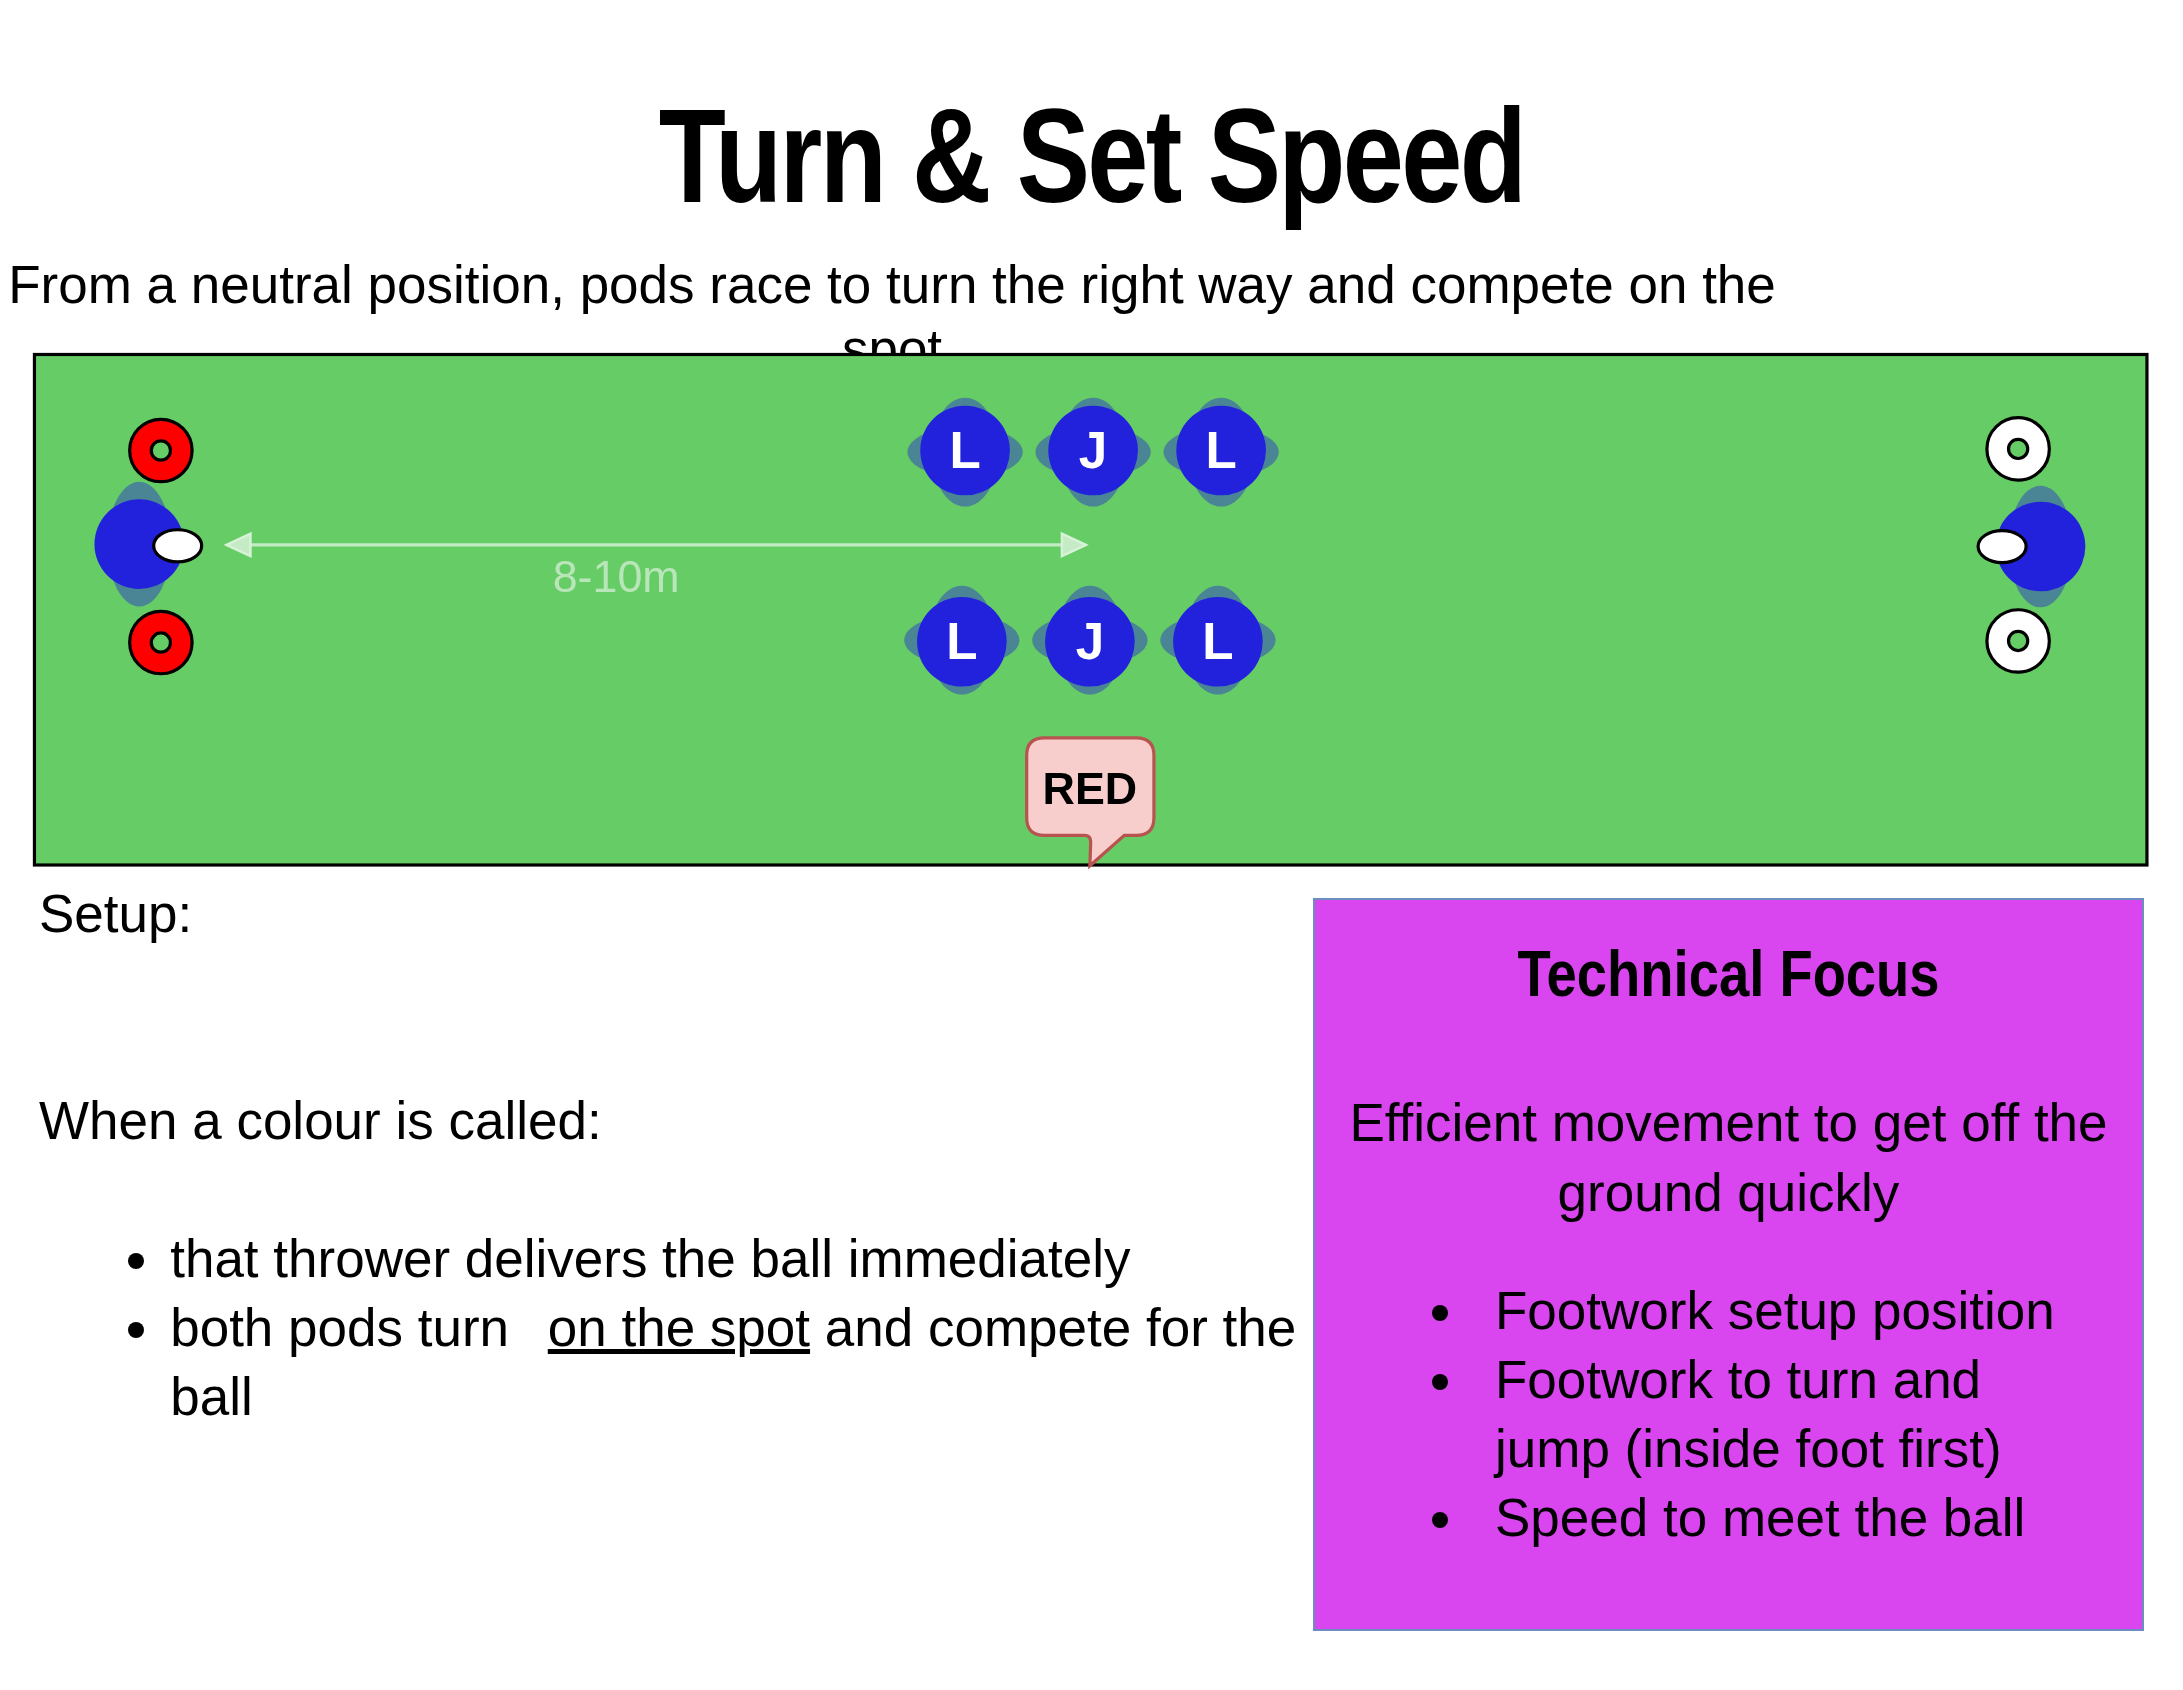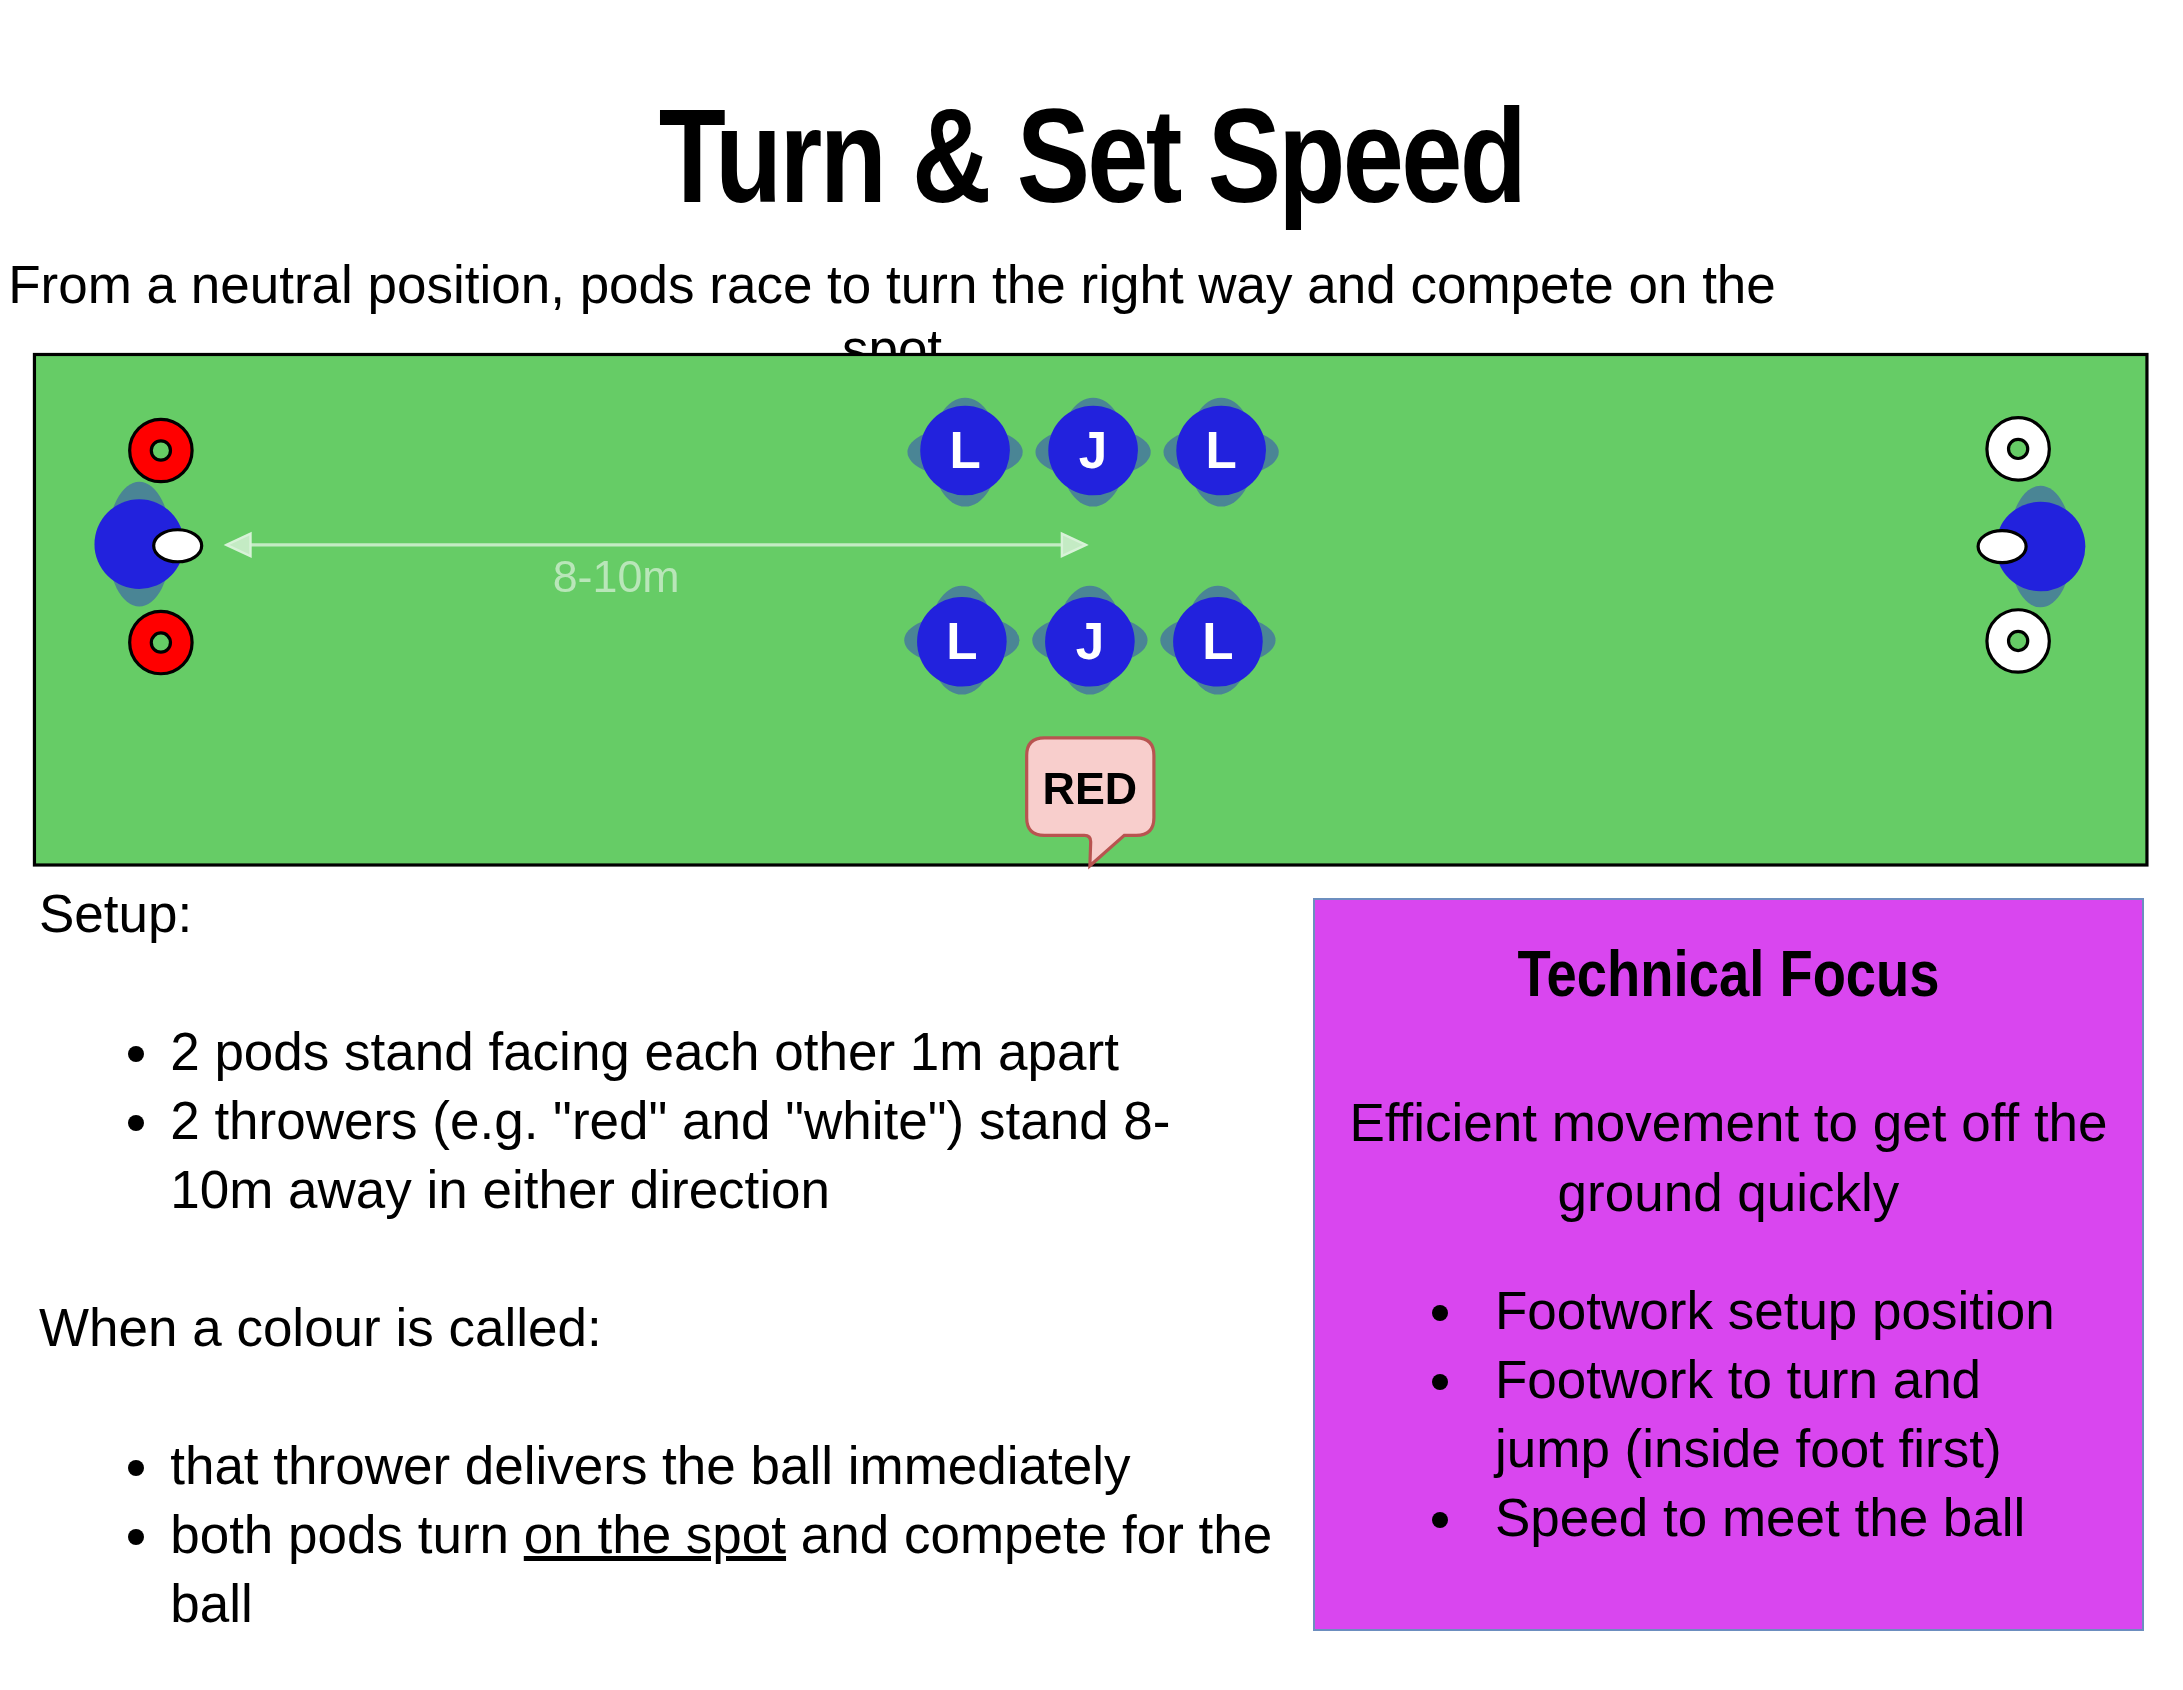--- a/index.html
+++ b/index.html
@@ -8,21 +8,21 @@
   .subtitle{position:absolute;left:0;width:1784px;top:253px;text-align:center;font-size:53px;line-height:64px;}
   svg.field{position:absolute;left:0;top:0;}
   .player-label{font-family:"Liberation Sans",sans-serif;font-weight:bold;font-size:64px;fill:#ffffff;}
   .dist-label{font-family:"Liberation Sans",sans-serif;font-size:56px;fill:#b9e6b9;}
   .bubble-label{font-family:"Liberation Sans",sans-serif;font-weight:bold;font-size:56px;fill:#000;}
   .left-text{position:absolute;left:39px;top:879px;width:1248px;font-size:53px;line-height:69px;}
   .left-text p{margin:0;}
   .left-text ul{margin:0;padding-left:128px;list-style:disc;}
   .left-text li{padding-left:3.2px;}
   .gap{height:69px;}
-  .u{text-decoration:underline;}
+  .u{text-decoration:underline;margin-left:24px;}
   .focus-box{position:absolute;left:1313px;top:898px;width:831px;height:733px;background:#d946ef;border:2.4px solid #6c8ebf;box-sizing:border-box;padding-left:32px;}
   .focus-title{position:absolute;left:0;width:100%;top:34px;text-align:center;font-weight:bold;font-size:64px;line-height:80px;transform:scaleX(0.85);}
   .focus-desc{position:absolute;left:32px;right:32px;top:188px;text-align:center;font-size:53px;line-height:70px;}
   .focus-list{position:absolute;left:0;top:376px;width:100%;margin:0;padding:0 32px 0 156px;box-sizing:border-box;font-size:53px;line-height:69px;list-style:disc;}
   .focus-list li{padding-left:24px;}
 </style>
 </head>
 <body>
 
 <div class="title">Turn &amp; Set Speed</div>
@@ -110,24 +110,20 @@
 
   <g>
     <path d="M1305,922 L1420,922 Q1442,922 1442,944 L1442,1022 Q1442,1044 1420,1044 L1405,1044 L1362,1082 L1363,1052 Q1363,1044 1355,1044 L1305,1044 Q1283,1044 1283,1022 L1283,944 Q1283,922 1305,922 Z" fill="#f8cecc" stroke="#b85450" stroke-width="4"></path>
     <text x="1362" y="1005" text-anchor="middle" class="bubble-label">RED</text>
   </g>
 </svg>
 
 <div class="left-text">
   <p>Setup:</p>
   <div class="gap"></div>
-  <ul>
-    <li>2 pods stand facing each other 1m apart</li>
-    <li style="width:1040px;">2 throwers (e.g. "red" and "white") stand 8-10m away in either direction</li>
-  </ul>
   <div class="gap"></div>
   <p>When a colour is called:</p>
   <div class="gap"></div>
   <ul>
     <li>that thrower delivers the ball immediately</li>
     <li style="width:1152px;"><span>both pods turn </span><span class="u">on the spot</span><span> and compete for the ball</span></li>
   </ul>
 </div>
 
 <div class="focus-box">

